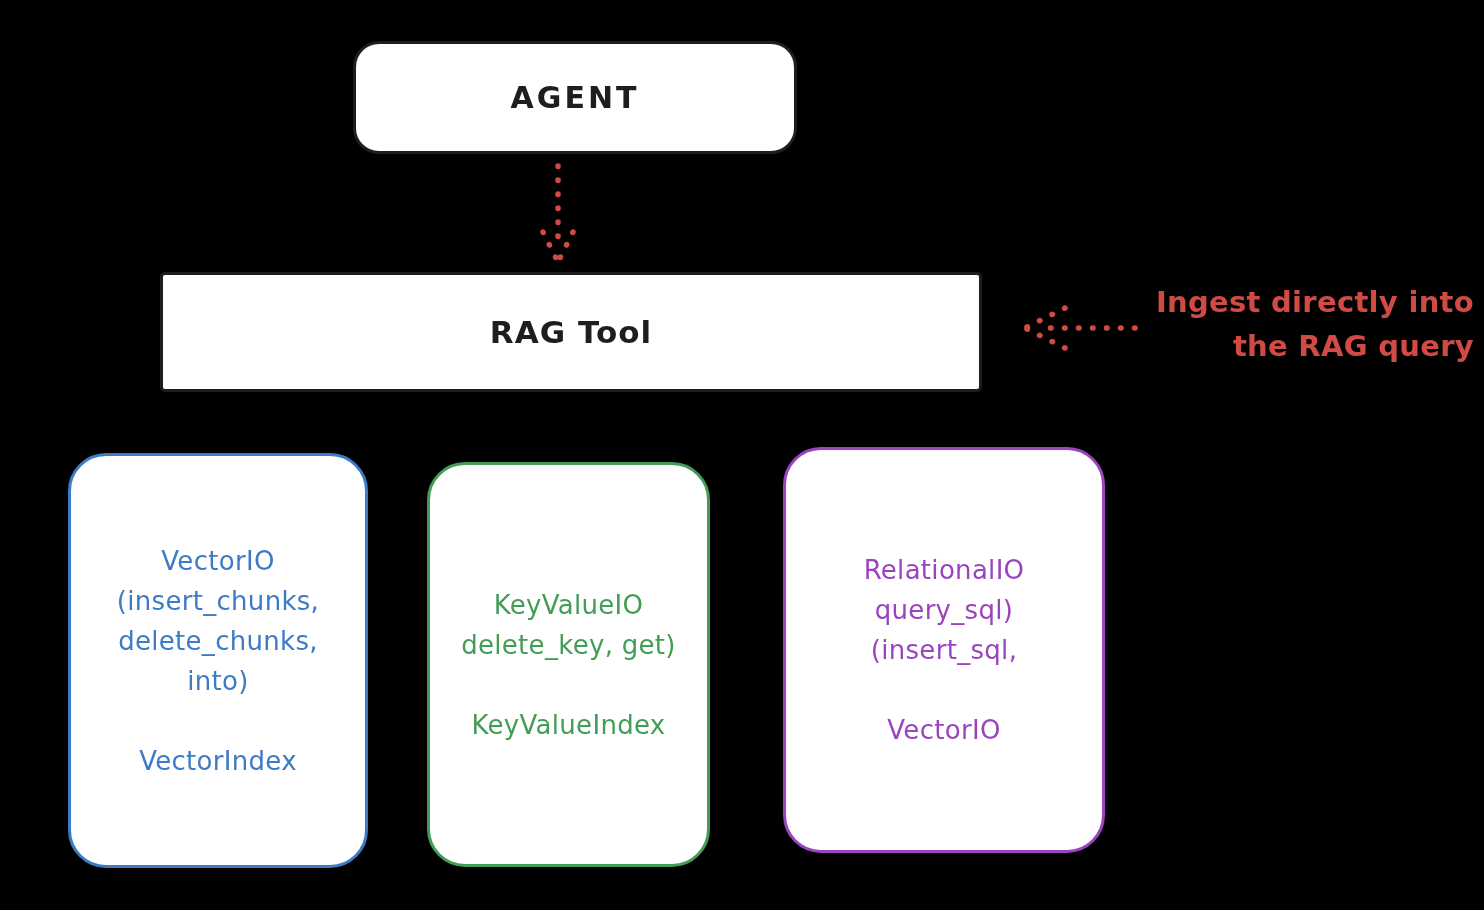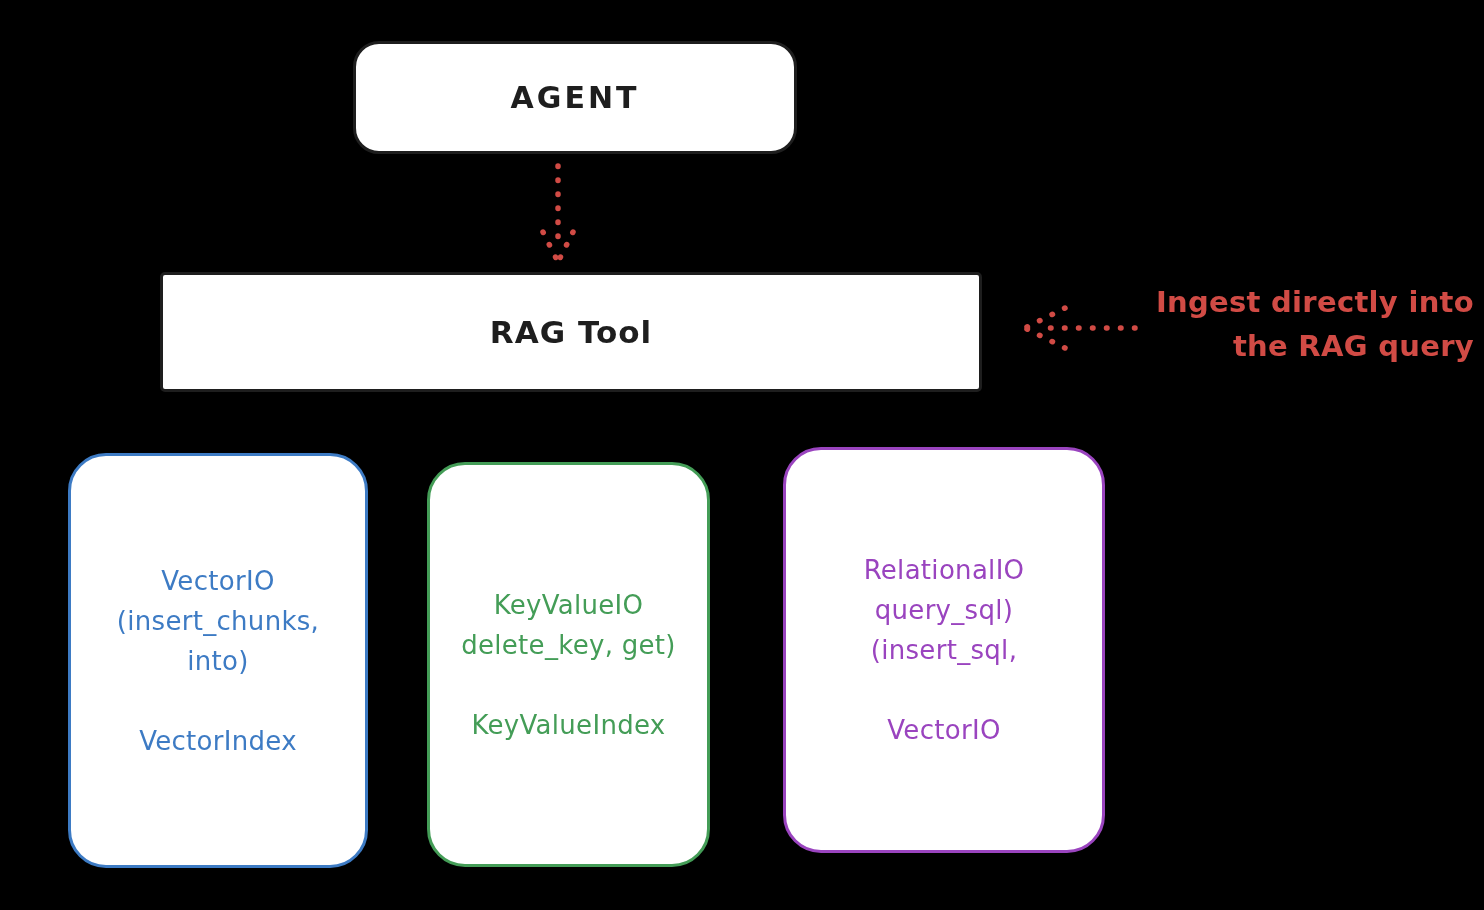--- a/index.html
+++ b/index.html
@@ -87,20 +87,21 @@
 
   <div class="annotation" style="color: rgb(209, 75, 69);">
     <div>Ingest directly into</div>
     <div>the RAG query</div>
   </div>
 
   <div class="store-box store-blue" style="border-color: rgb(61, 123, 196);">
     <div style="color: rgb(61, 123, 196);">
       <div>VectorIO</div>
       <div>(insert_chunks,</div>
+      <div>delete_chunks,</div>
       <div>into)</div>
       <div class="store-index">VectorIndex</div>
     </div>
   </div>
 
   <div class="store-box store-green" style="border-color: rgb(68, 157, 87);">
     <div style="color: rgb(68, 157, 87);">
       <div>KeyValueIO</div>
       <div>delete_key, get)</div>
       <div class="store-index">KeyValueIndex</div>

